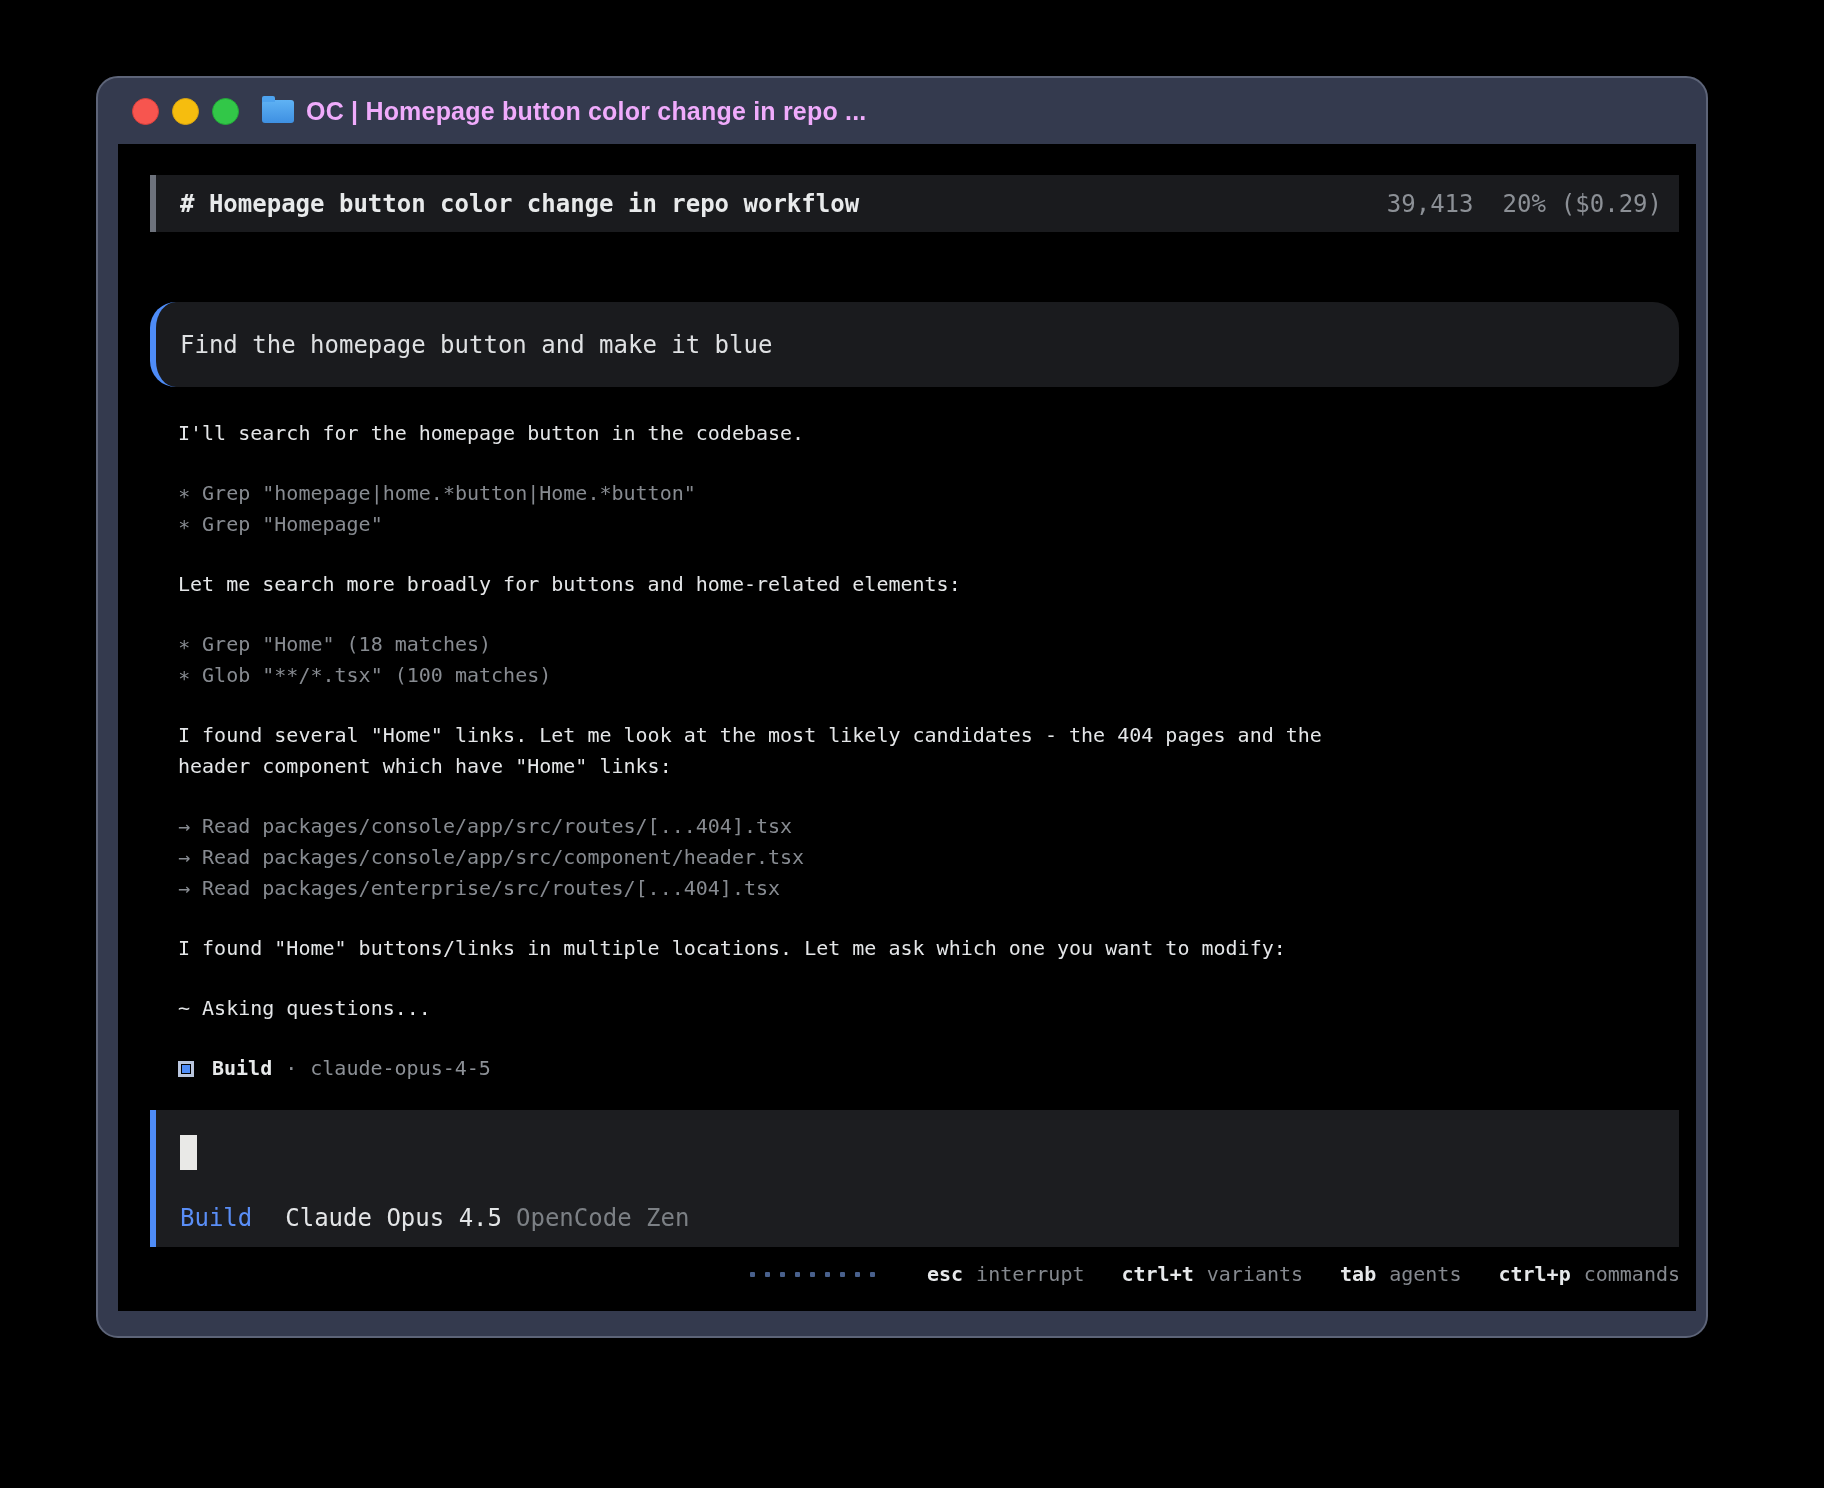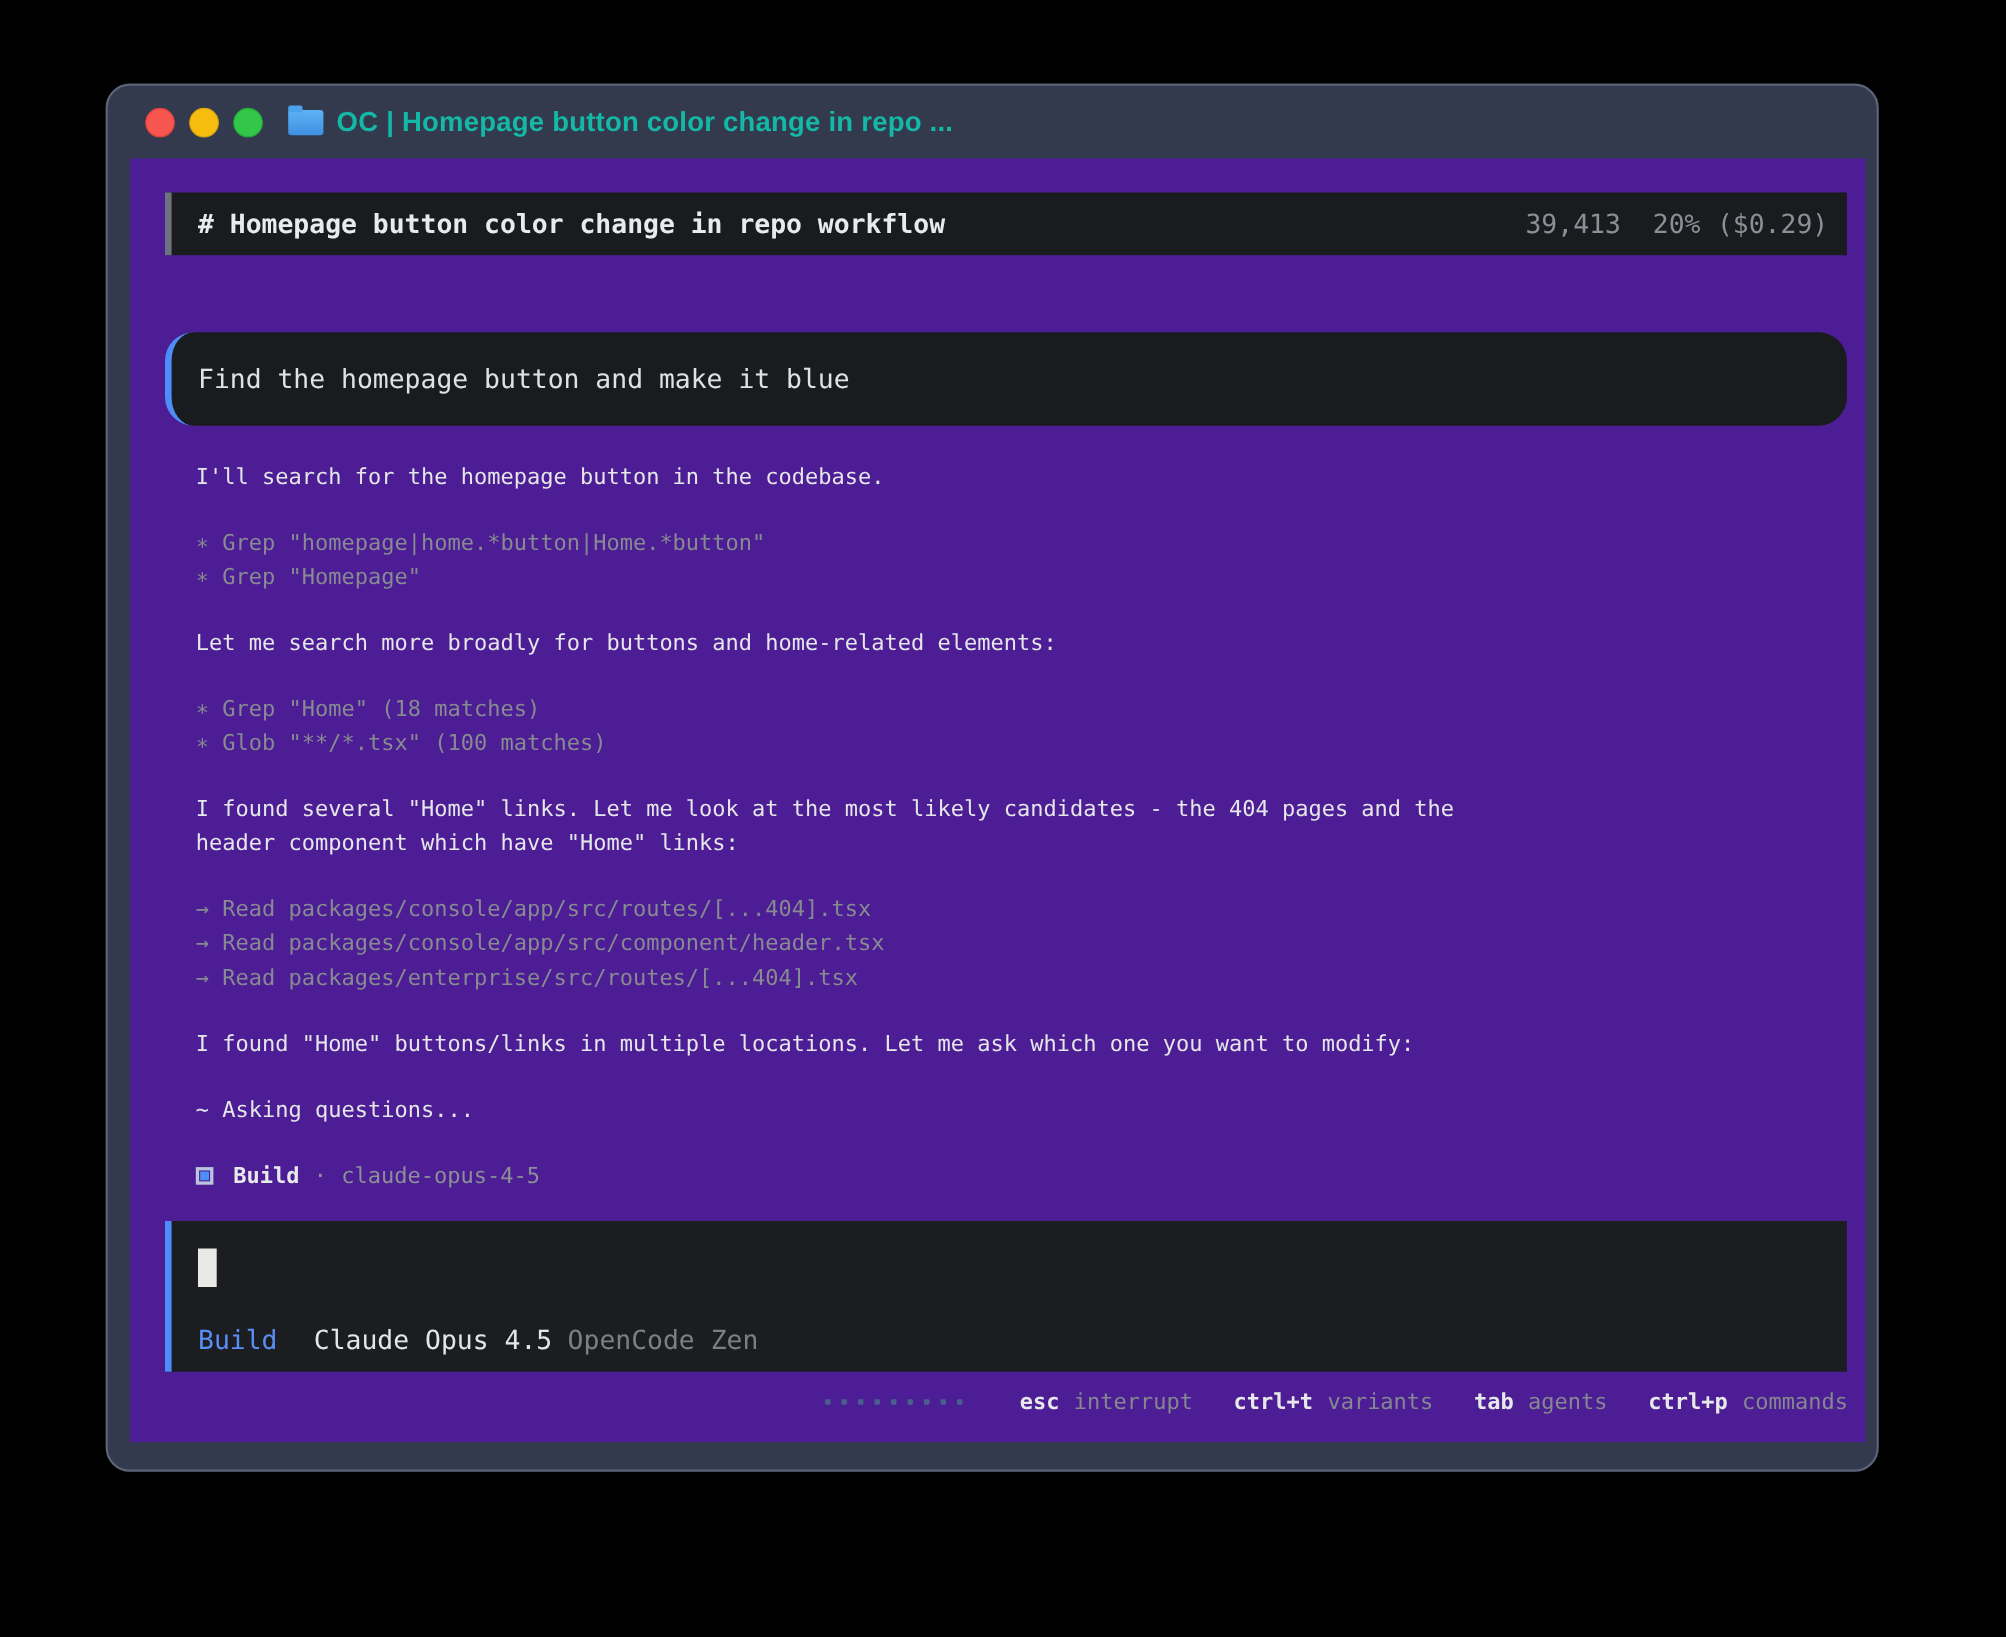--- a/index.html
+++ b/index.html
@@ -16,25 +16,25 @@
   .light { width:27px; height:27px; border-radius:50%; }
   .light.red    { background:#f7554f; border:1px solid #d9403c; }
   .light.yellow { background:#f6bd0e; border:1px solid #d9a410; }
   .light.green  { background:#32c748; border:1px solid #23a939; }
 
   .folder { position:relative; width:32px; height:23px; margin-left:23px;
             background:linear-gradient(#5fb2f4,#3e90e2); border-radius:3px; }
   .folder::before { content:""; position:absolute; left:0; top:-4px; width:13px; height:6px;
             background:#4da2ee; border-radius:2px 2px 0 0; }
 
-  .wtitle { margin-left:12px; font-size:25px; font-weight:bold; color:#14b8a6;
+  .wtitle { margin-left:12px; font-size:25px; font-weight:bold; color:#f0abfc;
             letter-spacing:.2px; }
 
   .content { position:absolute; left:20px; right:10px; top:66px; bottom:25px;
-             background:#4c1d95; overflow:hidden; }
+             background:#000000; overflow:hidden; }
 
   .panel { position:absolute; background:#1a1b1e; }
   .header-panel { left:32px; top:31px; width:1529px; height:57px;
                   border-left:6px solid #6d727c;
                   display:flex; align-items:center; justify-content:space-between;
                   padding:0 17px 0 24px; }
   .header-title { font-size:24px; font-weight:bold; color:#e8eaeb; }
   .header-stats { font-size:24px; color:#8c9096; display:flex; }
   .header-stats .gap2 { width:29px; } .header-stats .gap1 { width:15px; }
 

